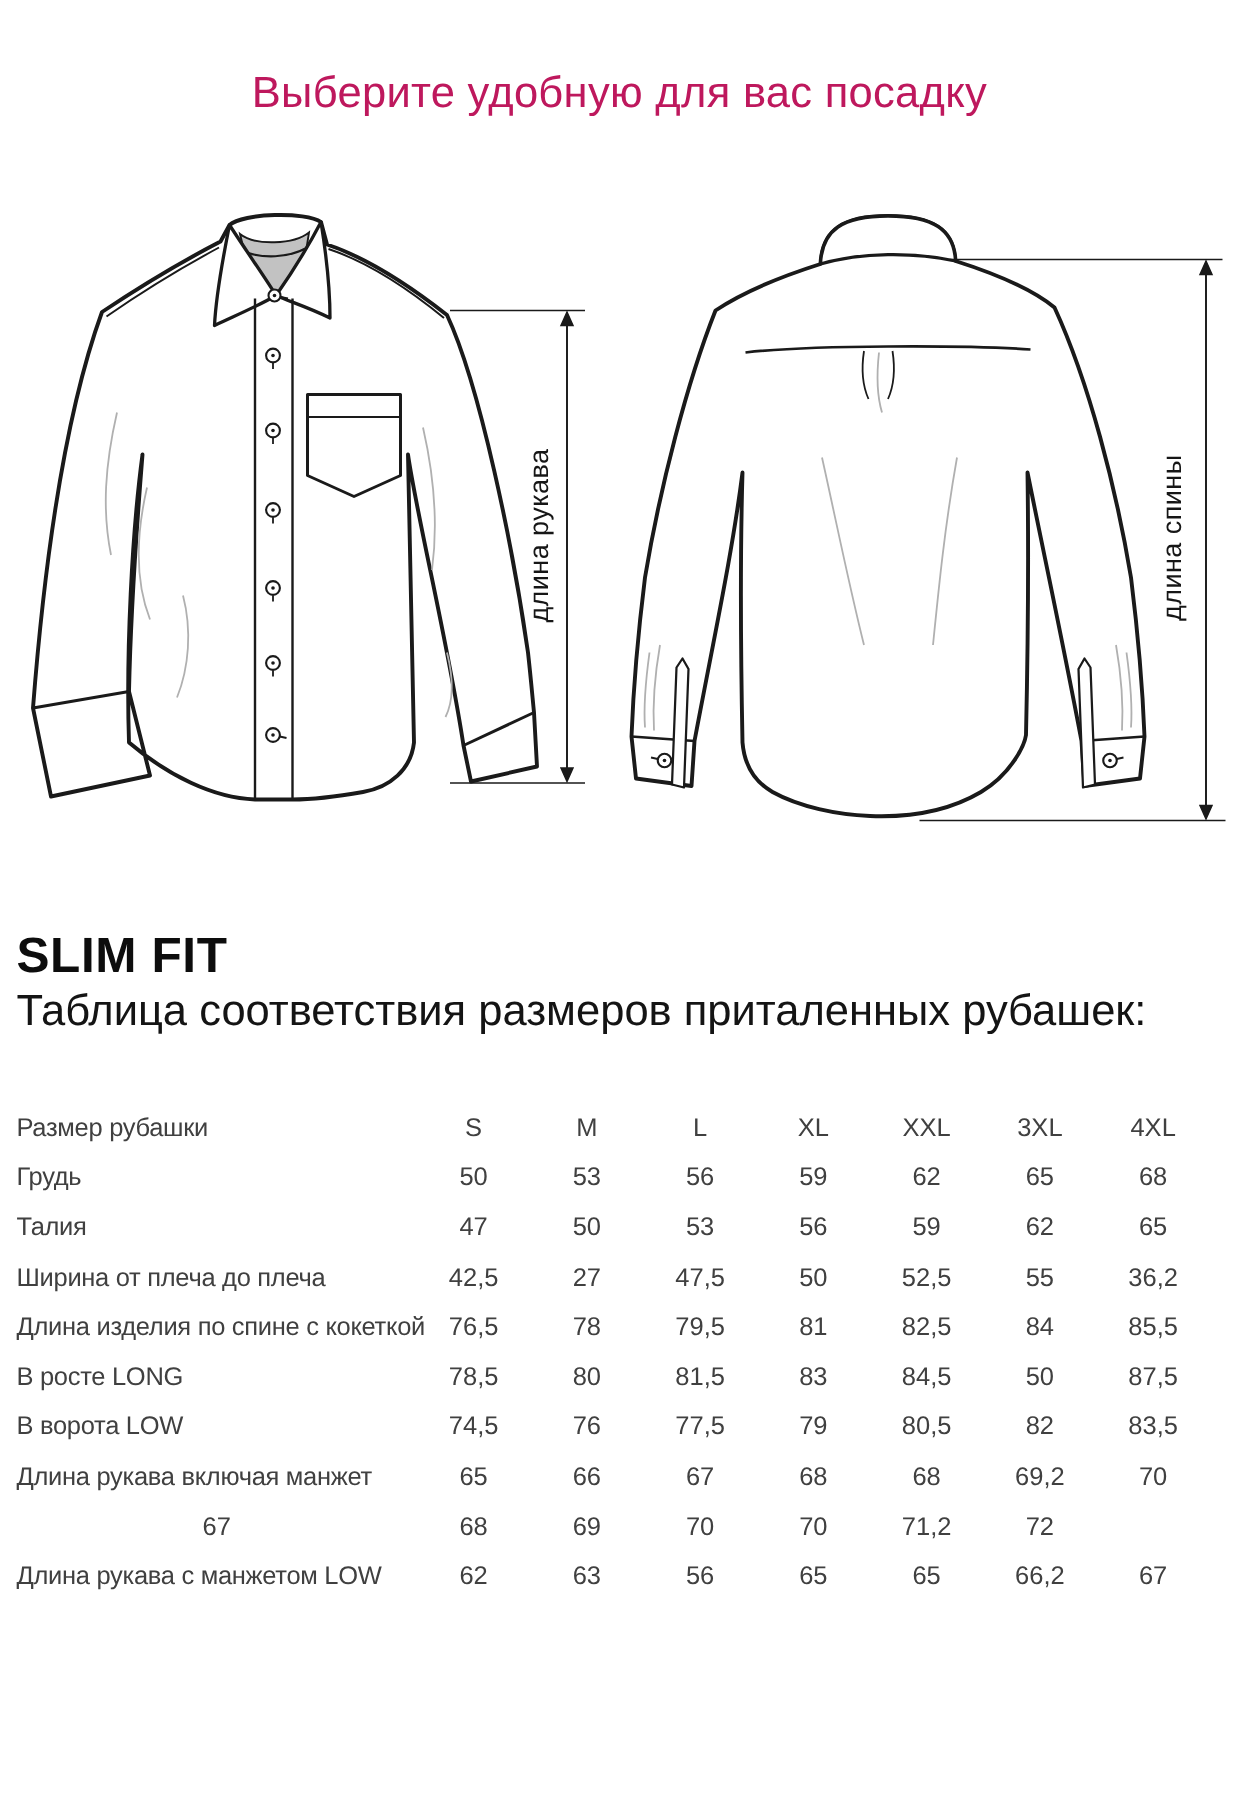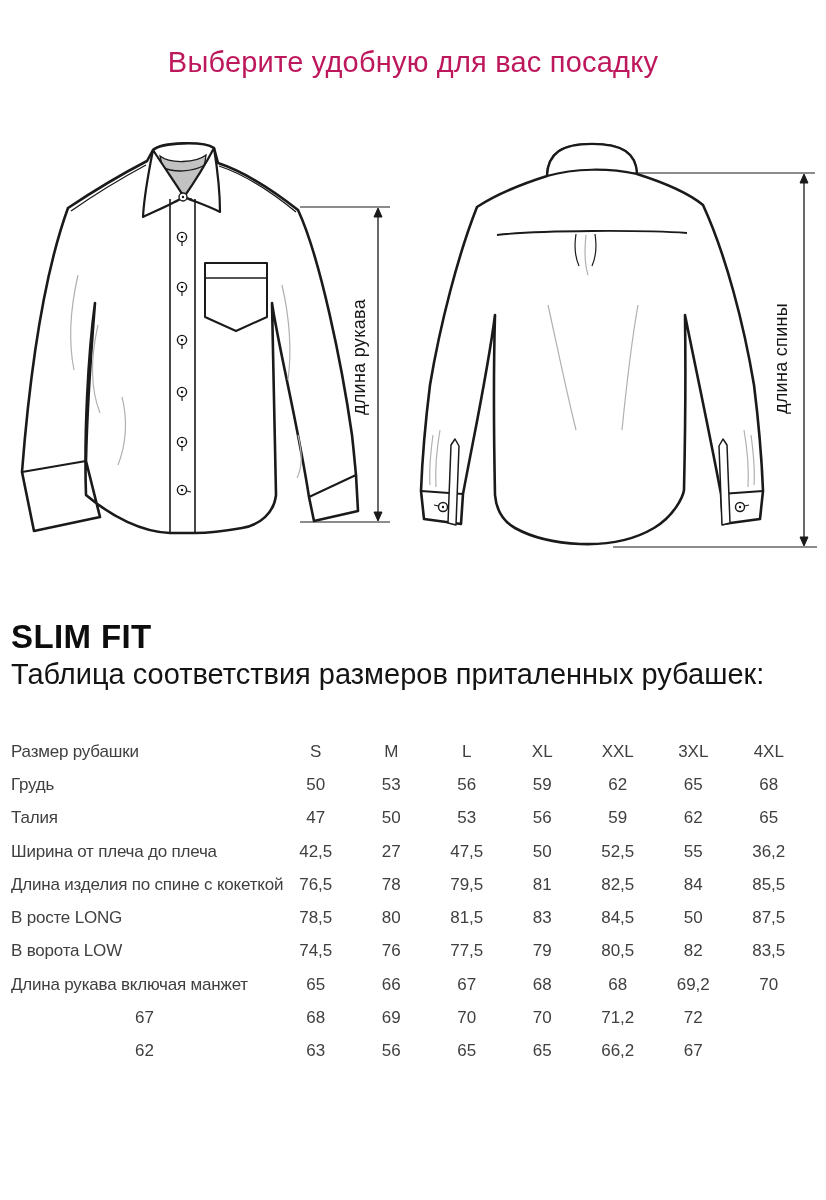--- a/index.html
+++ b/index.html
@@ -292,20 +292,21 @@
       <div class="trow">
         <div class="tcell">67</div>
         <div class="tcell">68</div>
         <div class="tcell">69</div>
         <div class="tcell">70</div>
         <div class="tcell">70</div>
         <div class="tcell">71,2</div>
         <div class="tcell">72</div>
       </div>
       <div class="trow">
+        <div class="tlabel">Длина рукава с манжетом LOW</div>
         <div class="tcell">62</div>
         <div class="tcell">63</div>
         <div class="tcell">56</div>
         <div class="tcell">65</div>
         <div class="tcell">65</div>
         <div class="tcell">66,2</div>
         <div class="tcell">67</div>
       </div>
     </div>
 

